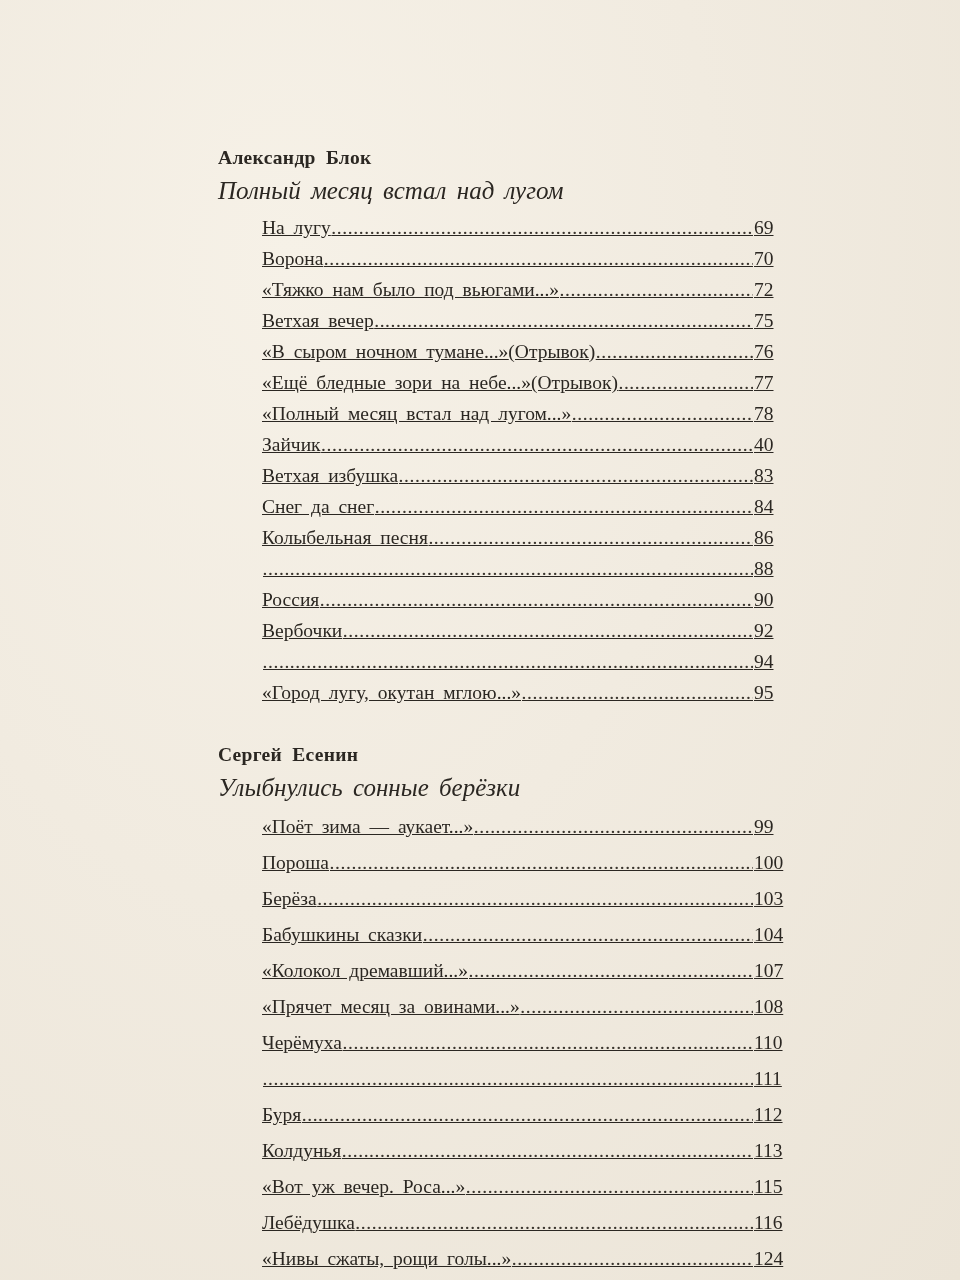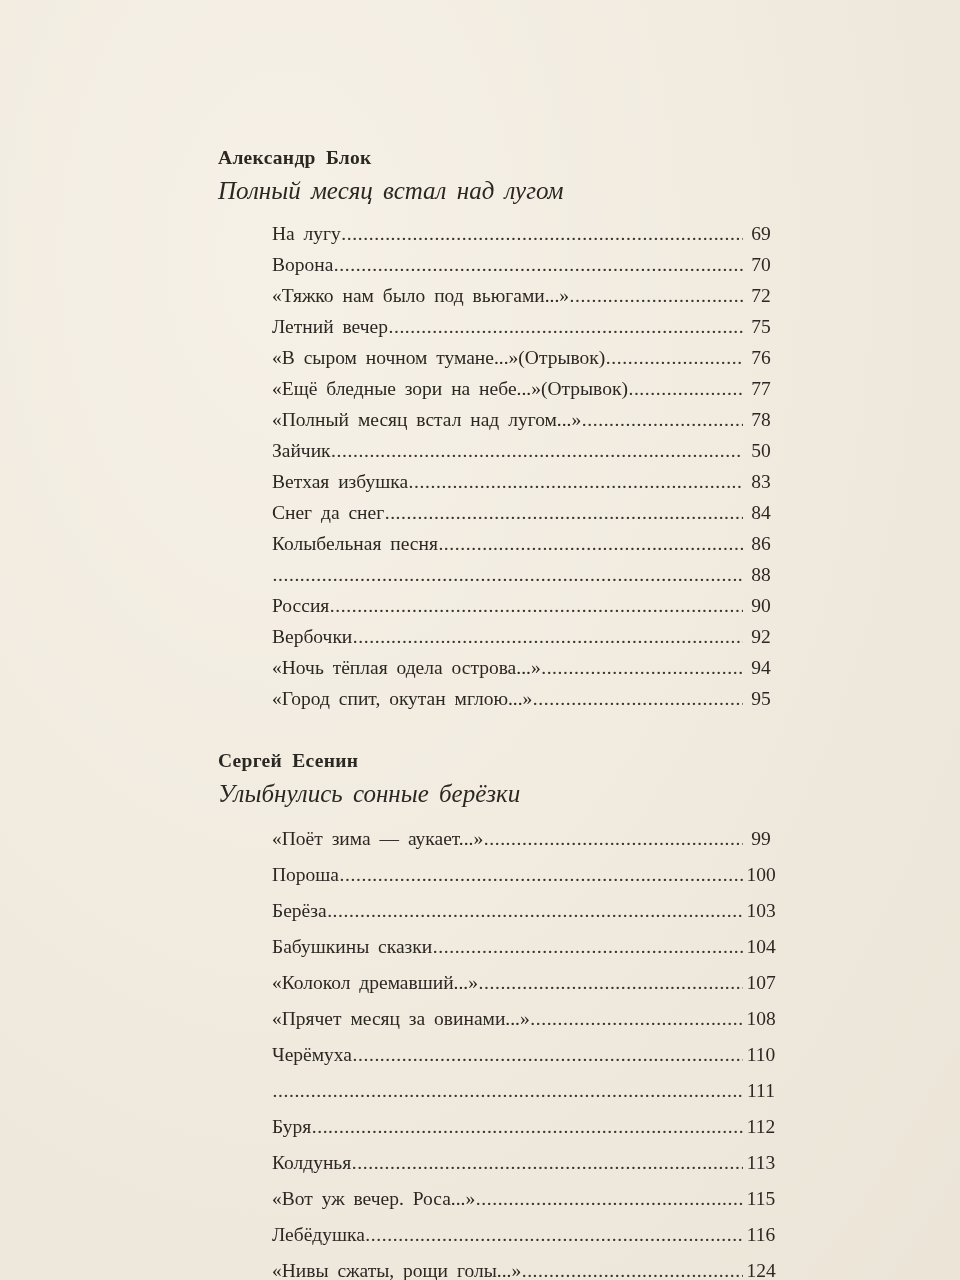--- a/index.html
+++ b/index.html
@@ -52,22 +52,23 @@
   .subtitle {
     font-style: italic;
     font-size: 25px;
     word-spacing: 4px;
     line-height: 1.35;
     margin: 3px 0 4px 0;
     white-space: nowrap;
   }
   .entries {
     list-style: none;
-    margin: 10px;
+    margin: 0;
     padding: 0 0 0 44px;
+    text-decoration: underline;
   }
   .entry {
     display: flex;
     align-items: baseline;
     font-size: 19.5px;
     white-space: nowrap;
     overflow: hidden;
   }
   .entry .title {
     word-spacing: 4px;
@@ -78,21 +79,21 @@
     overflow: hidden;
     white-space: nowrap;
     margin: 0 0.5px;
     font-size: 19.5px;
     letter-spacing: 0.6px;
     color: #3a352e;
     min-width: 10px;
   }
   .entry .page-num {
     flex: 0 0 auto;
-    text-align: center;
+    text-align: left;
     min-width: 34px;
     padding-left: 1px;
   }
   
   .section-blok .entry { line-height: 31px; }
   
   .section-esenin .entry { line-height: 36px; }
 </style>
 </head>
 <body>
@@ -114,21 +115,21 @@
             <span class="title">Ворона</span>
             <span class="leader">........................................................................................................................................................................................................</span>
             <span class="page-num">70</span>
           </li>
           <li class="entry">
             <span class="title">«Тяжко  нам  было  под  вьюгами...»</span>
             <span class="leader">........................................................................................................................................................................................................</span>
             <span class="page-num">72</span>
           </li>
           <li class="entry">
-            <span class="title">Летний  вечер</span>
+            <span class="title">Ветхая  вечер</span>
             <span class="leader">........................................................................................................................................................................................................</span>
             <span class="page-num">75</span>
           </li>
           <li class="entry">
             <span class="title">«В  сыром  ночном  тумане...»</span> 
             <span class="note">(Отрывок)</span>
             <span class="leader">........................................................................................................................................................................................................</span>
             <span class="page-num">76</span>
           </li>
           <li class="entry">
@@ -138,21 +139,21 @@
             <span class="page-num">77</span>
           </li>
           <li class="entry">
             <span class="title">«Полный  месяц  встал  над  лугом...»</span>
             <span class="leader">........................................................................................................................................................................................................</span>
             <span class="page-num">78</span>
           </li>
           <li class="entry">
             <span class="title">Зайчик</span>
             <span class="leader">........................................................................................................................................................................................................</span>
-            <span class="page-num">50</span>
+            <span class="page-num">40</span>
           </li>
           <li class="entry">
             <span class="title">Ветхая  избушка</span>
             <span class="leader">........................................................................................................................................................................................................</span>
             <span class="page-num">83</span>
           </li>
           <li class="entry">
             <span class="title">Снег  да  снег</span>
             <span class="leader">........................................................................................................................................................................................................</span>
             <span class="page-num">84</span>
@@ -170,26 +171,25 @@
             <span class="title">Россия</span>
             <span class="leader">........................................................................................................................................................................................................</span>
             <span class="page-num">90</span>
           </li>
           <li class="entry">
             <span class="title">Вербочки</span>
             <span class="leader">........................................................................................................................................................................................................</span>
             <span class="page-num">92</span>
           </li>
           <li class="entry">
-            <span class="title">«Ночь  тёплая  одела  острова...»</span>
             <span class="leader">........................................................................................................................................................................................................</span>
             <span class="page-num">94</span>
           </li>
           <li class="entry">
-            <span class="title">«Город  спит,  окутан  мглою...»</span>
+            <span class="title">«Город  лугу,  окутан  мглою...»</span>
             <span class="leader">........................................................................................................................................................................................................</span>
             <span class="page-num">95</span>
           </li>
         </ul>
       </div>
       <div class="section section-esenin">
         <div class="author">Сергей  Есенин</div>
         <div class="subtitle">Улыбнулись сонные берёзки</div>
         <ul class="entries">
           <li class="entry">

